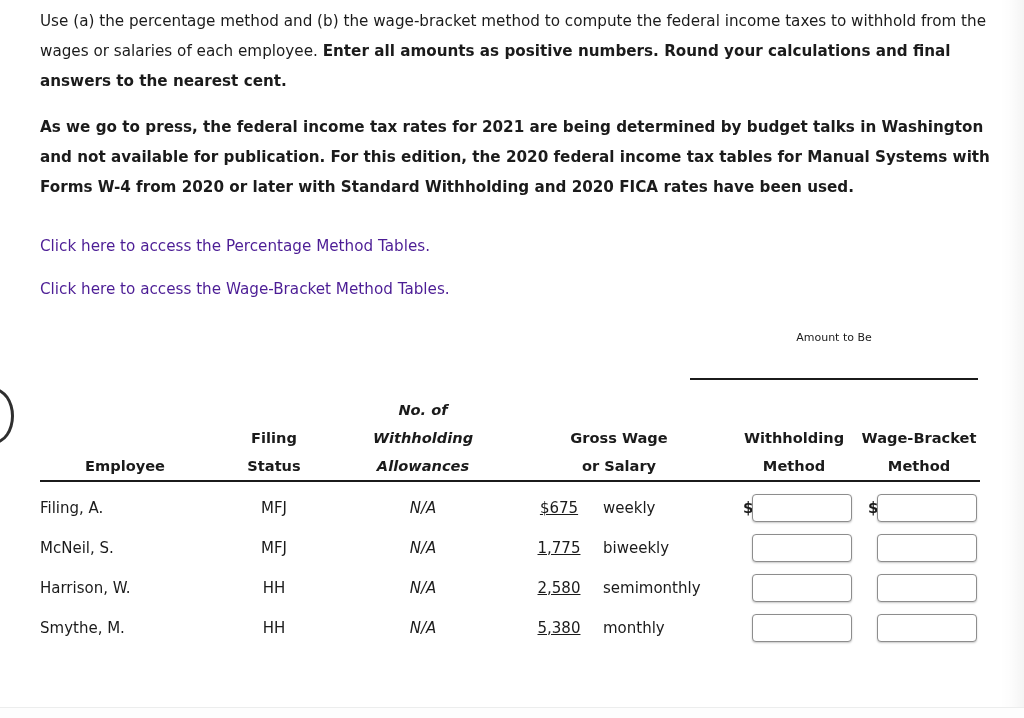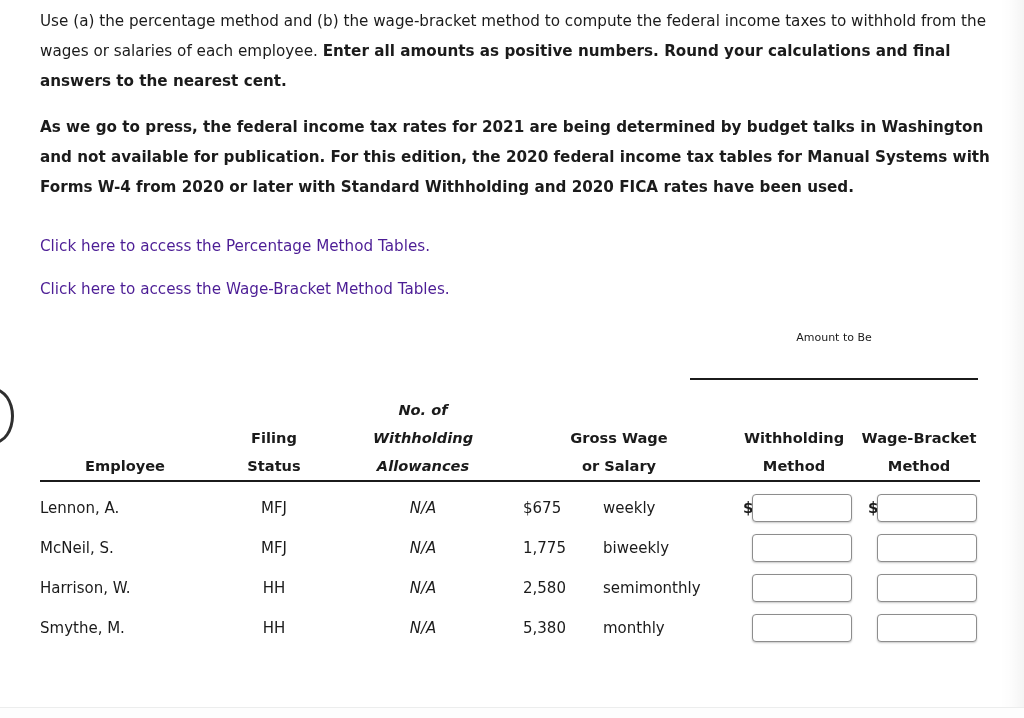--- a/index.html
+++ b/index.html
@@ -156,22 +156,23 @@
   td.col-status, td.col-allowances { text-align: center; }
 
   
   .wage-cell {
     display: flex;
     justify-content: center;
     align-items: baseline;
   }
   .wage-amount {
     width: 72px;
-    text-align: left;
-    white-space: nowrap;
+    text-align: center;
+    white-space: nowrap;
+    text-decoration: underline;
   }
   .wage-period {
     width: 112px;
     text-align: left;
     padding-left: 8px;
     white-space: nowrap;
   }
 
   
   .answer-cell {
@@ -253,21 +254,21 @@
         <div>Method</div>
       </th>
       <th class="col-bracket">
         <div>Wage-Bracket</div>
         <div>Method</div>
       </th>
     </tr>
   </thead>
   <tbody id="table-body">
       <tr>
-        <td class="col-employee">Lennon, A.</td>
+        <td class="col-employee">Filing, A.</td>
         <td class="col-status">MFJ</td>
         <td class="col-allowances">N/A</td>
         <td class="col-wage">
           <div class="wage-cell">
             <span class="wage-amount">$675</span>
             <span class="wage-period">weekly</span>
           </div>
         </td>
         <td class="col-percentage">
           <div class="answer-cell">

